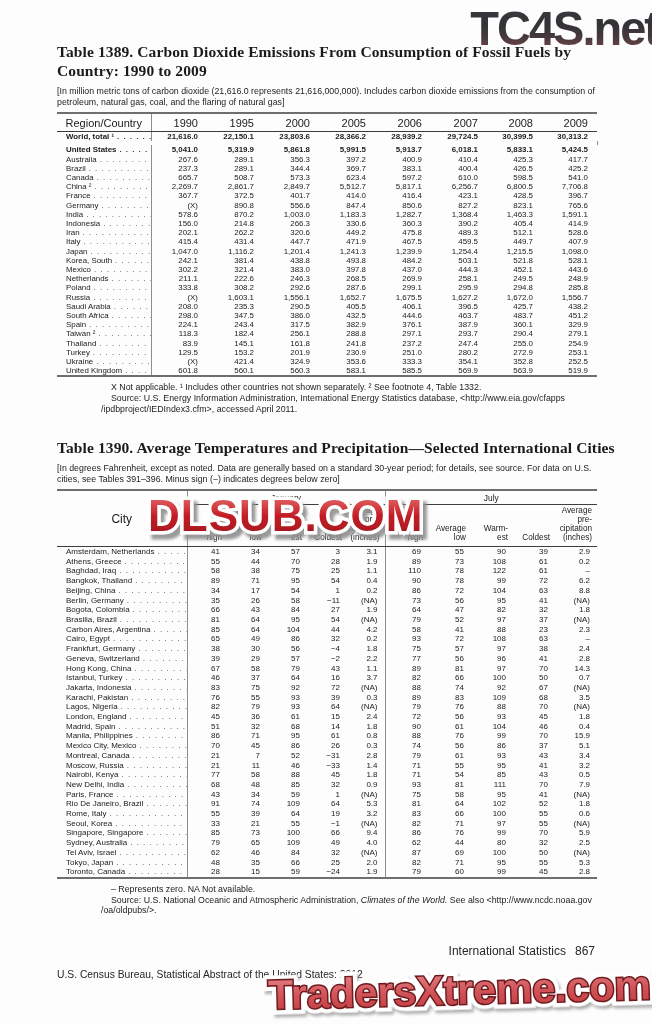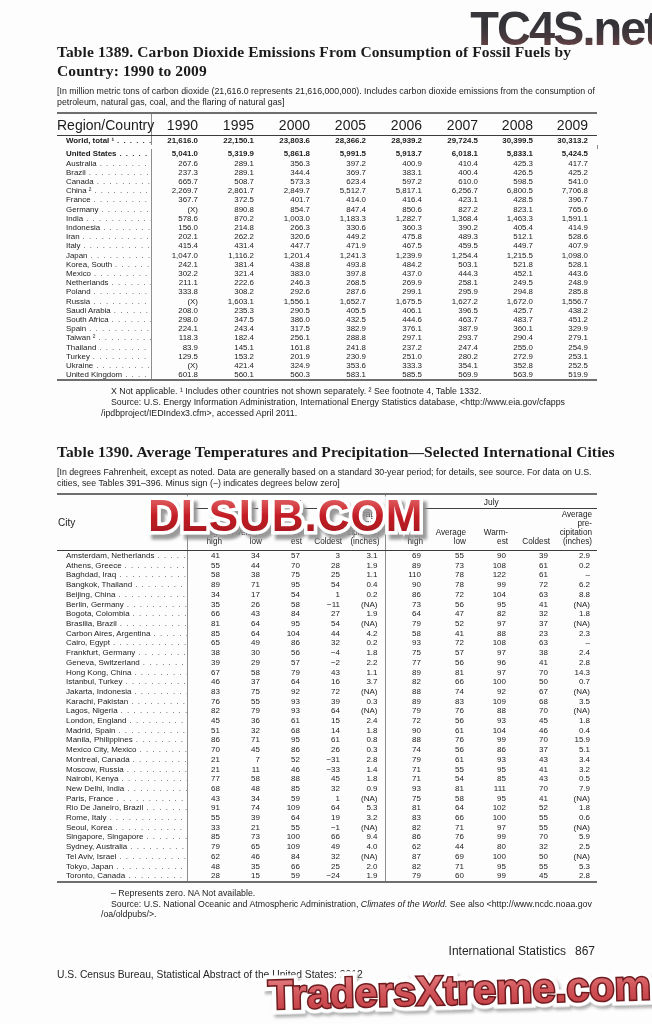--- a/index.html
+++ b/index.html
@@ -6,39 +6,39 @@
   .page{position:relative;width:652px;height:1024px;background:#fdfdfd;overflow:hidden;
         font-family:"Liberation Sans",sans-serif;color:#1b1b1b;}
   .content{padding:42px 55px 0 57px;}
 
   .tbl-title{font-family:"Liberation Serif",serif;font-weight:bold;
              font-size:15.5px;line-height:19px;width:558px;letter-spacing:.1px;}
   .headnote{font-size:8.8px;line-height:10.6px;width:548px;color:#222;margin-top:6px;}
 
   table{border-collapse:collapse;table-layout:fixed;width:540px;margin-top:5px;}
   .t1389{font-size:7.9px;}
-  .t1389 thead th{font-weight:normal;font-size:14px;border-bottom:1.2px solid #3c3c3c;
+  .t1389 thead th{font-weight:normal;font-size:11px;border-bottom:1.2px solid #3c3c3c;
                   padding:3px 9px 2px 0;text-align:right;}
   .t1389 thead th.stub-h{text-align:center;padding:3px 0 2px 0;}
   .t1389 td{line-height:9.2px;padding:0;}
   .t1389 td.num{text-align:right;padding-right:9px;}
   .t1389 tr.spacer td{height:4px;}
   .t1390{font-size:8px;}
   .t1390 td{line-height:9.7px;padding:0;}
   .t1390 td.num{text-align:right;padding-right:7px;}
   table{border-top:2.2px solid #6f6f6f;border-bottom:2.2px solid #6f6f6f;}
   .stubcell,.stub-h,.stubc,.city-h{border-right:1px solid #8d8d8d;}
   .jul-first{border-left:1px solid #8d8d8d;}
   tr.b td{font-weight:bold;}
 
   .t1390 thead th{font-weight:normal;}
   .t1390 th.group{font-size:8.4px;border-bottom:1px solid #3f3f3f;padding:2px 0 1px;text-align:center;}
   .t1390 th.sub{font-size:8.2px;line-height:8.9px;vertical-align:bottom;text-align:right;
                 padding:2px 5px 3px 0;white-space:pre-line;border-bottom:1.2px solid #3c3c3c;}
-  .t1390 th.city-h{text-align:left;vertical-align:middle;font-size:10px;border-bottom:1.2px solid #3c3c3c;}
+  .t1390 th.city-h{text-align:center;vertical-align:middle;font-size:12px;border-bottom:1.2px solid #3c3c3c;}
 
   .stubwrap{display:flex;overflow:hidden;padding-left:9px;}
   .ldr{flex:1;overflow:hidden;white-space:nowrap;color:#333;}
   .ldr::after{content:". . . . . . . . . . . . . . . . . . . . . . . . . . . . . . . . . . . . . . . . . . . . .";
               padding-left:3px;letter-spacing:1px;}
 
   .fnblock{width:548px;margin-top:5px;}
   .fn{font-size:8.8px;line-height:10.6px;margin-left:44px;}
   .fn.ind{text-indent:10px;}
   .gap-1390{margin-top:24px;}
@@ -210,21 +210,21 @@
           </tr>
           <tr>
             <td class="stubcell">
               <div class="stubwrap">
                 <span>Germany</span>
                 <span class="ldr"></span>
               </div>
             </td>
             <td class="num">(X)</td>
             <td class="num">890.8</td>
-            <td class="num">854.7</td>
+            <td class="num">556.6</td>
             <td class="num">847.4</td>
             <td class="num">850.6</td>
             <td class="num">827.2</td>
             <td class="num">823.1</td>
             <td class="num">765.6</td>
           </tr>
           <tr>
             <td class="stubcell">
               <div class="stubwrap">
                 <span>India</span>

